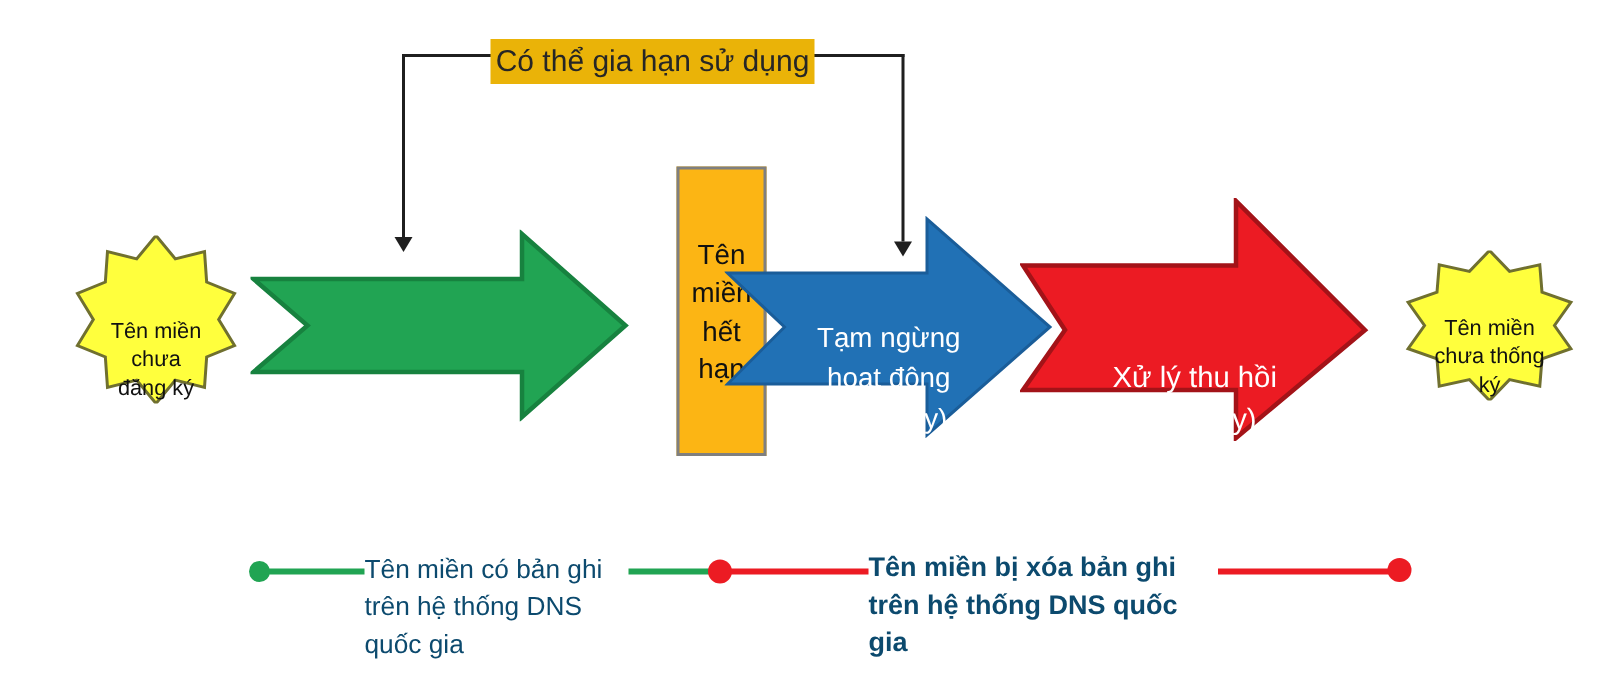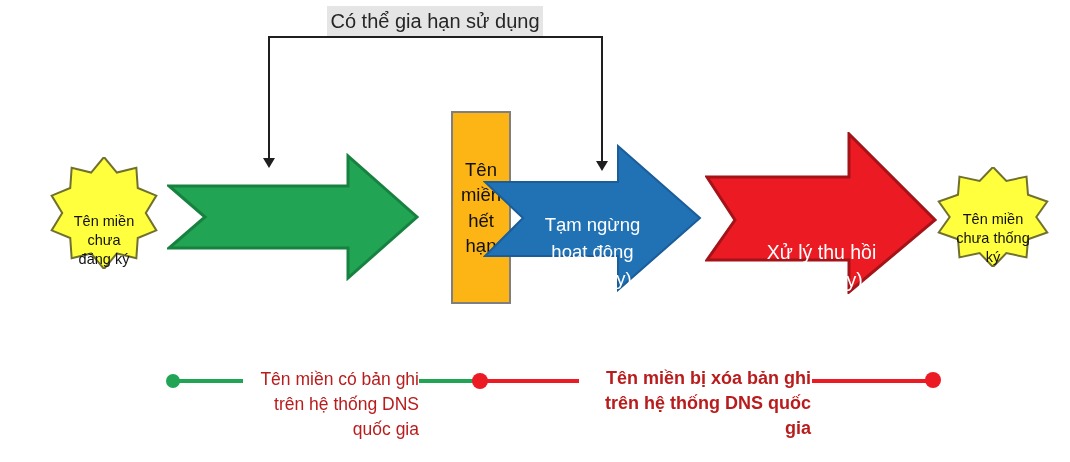--- a/index.html
+++ b/index.html
@@ -11,58 +11,58 @@
   .h-line{position:absolute;left:269px;top:36px;width:334px;height:2px;background:#1f1f1f;}
   .v-line{position:absolute;width:2px;background:#1f1f1f;}
   .v-left{left:268px;top:36px;height:122px;}
   .v-right{left:601px;top:36px;height:125px;}
   .arrow-down{position:absolute;width:0;height:0;
     border-left:6px solid transparent;border-right:6px solid transparent;
     border-top:10px solid #1f1f1f;}
   .ah-left{left:263px;top:158px;}
   .ah-right{left:596px;top:161px;}
   .bracket-label{
-    position:absolute;left:327px;top:6px;width:216px;height:30px;
-    background:#e5e5e5;color:#262626;font-size:20px;line-height:30px;
+    position:absolute;left:327px;top:26px;width:216px;height:30px;
+    background:#eab308;color:#262626;font-size:20px;line-height:30px;
     text-align:center;white-space:nowrap;
   }
   
   .node{position:absolute;}
   .node svg{position:absolute;left:0;top:0;width:100%;height:100%;}
   .node .txt{
     position:absolute;left:0;top:0;width:100%;height:100%;
     display:flex;flex-direction:column;align-items:center;justify-content:flex-end;
     text-align:center;pointer-events:none;
   }
   .star-node .txt{color:#111111;font-size:14.5px;line-height:19px;}
   .green-node{left:167px;top:153px;width:253px;height:128px;}
   .green-node .txt{color:#ffffff;font-size:19.5px;line-height:28px;}
   .blue-node{left:483px;top:144px;width:219px;height:148px;}
   .blue-node .txt{color:#ffffff;font-size:18.5px;line-height:27px;}
-  .red-node{left:705px;top:132px;width:233px;height:162px;}
+  .red-node{left:680px;top:132px;width:233px;height:162px;}
   .red-node .txt{color:#ffffff;font-size:19.5px;line-height:28px;}
   .star-left{left:49px;top:157px;width:110px;height:112px;}
   .star-right{left:936px;top:167px;width:114px;height:100px;}
   .expired-box{
     position:absolute;left:451px;top:111px;width:56px;height:189px;
     background:#FCB514;border:2px solid #7F7F7F;
     display:flex;flex-direction:column;align-items:center;justify-content:center;
     text-align:center;color:#111111;font-size:18.5px;line-height:25.5px;
   }
   
   .leg-dot{position:absolute;border-radius:50%;}
   .dot-green{left:166px;top:374px;width:14px;height:14px;background:#21A453;}
   .dot-red-mid{left:472px;top:373px;width:16px;height:16px;background:#EC1B23;}
   .dot-red-end{left:925px;top:372px;width:16px;height:16px;background:#EC1B23;}
   .leg-line{position:absolute;height:4px;top:379px;}
   .seg-g1{left:173px;width:70px;background:#21A453;}
   .seg-g2{left:419px;width:56px;background:#21A453;}
   .seg-r1{left:487px;width:92px;background:#EC1B23;}
   .seg-r2{left:812px;width:114px;background:#EC1B23;}
-  .leg-text{position:absolute;text-align:right;color:#b91c1c;}
+  .leg-text{position:absolute;text-align:left;color:#0c4a6e;}
   .leg-text-1{left:243px;top:367px;width:176px;font-size:17.5px;line-height:25px;}
   .leg-text-2{left:579px;top:366px;width:232px;font-size:18px;line-height:25px;font-weight:bold;}
 </style>
 </head>
 <body>
 
 <div class="canvas">
 
   <div class="h-line"></div>
   <div class="v-line v-left"></div>

